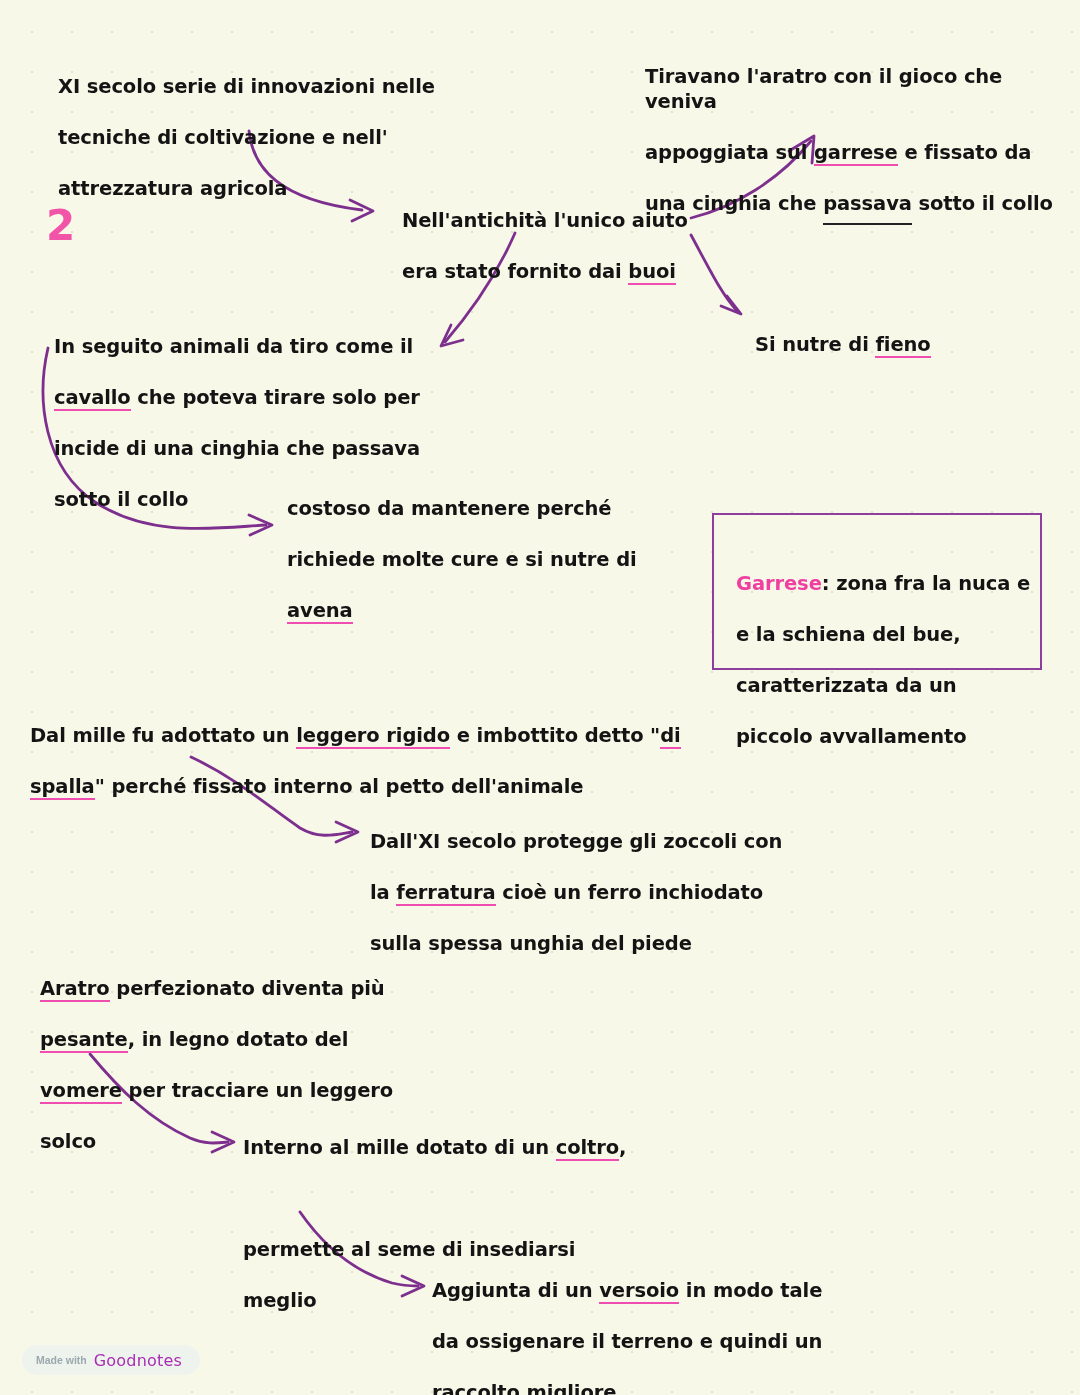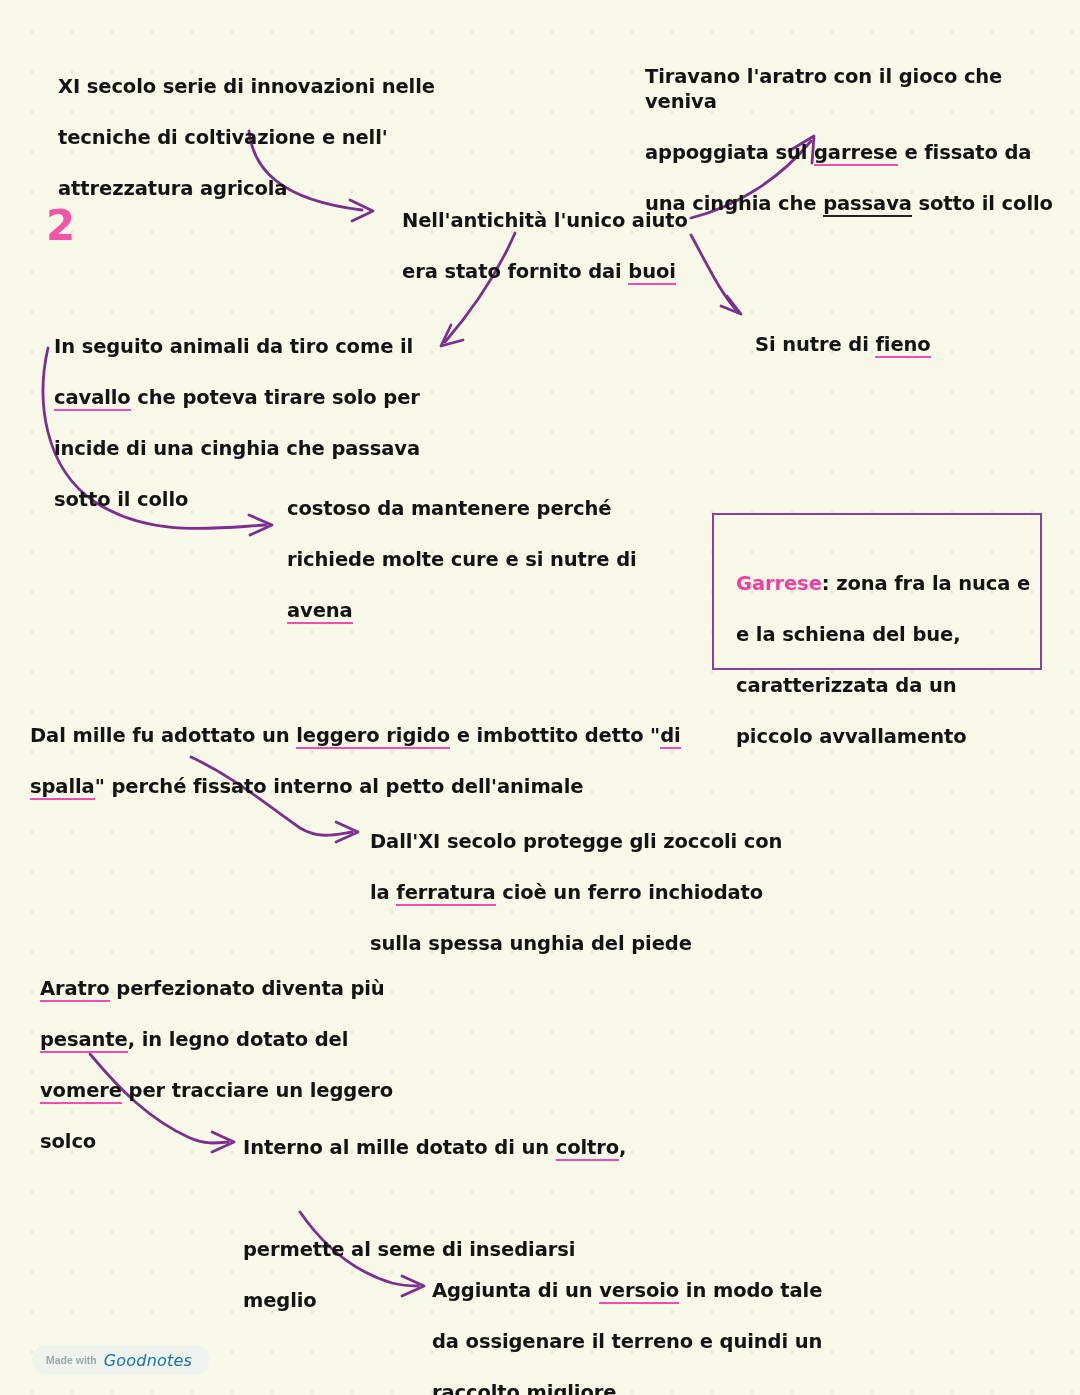--- a/index.html
+++ b/index.html
@@ -34,21 +34,21 @@
     line-height: 25.5px;
     letter-spacing: -0.1px;
     white-space: pre-line;
   }
   .u-pink {
     border-bottom: 2.4px solid #ef4db0;
     padding-bottom: 0px;
   }
   .u-dark {
     border-bottom: 2.4px solid #222;
-    padding-bottom: 0px;
+    padding-bottom: 8px;
   }
   .pink-word {
     color: #ef3fa0;
   }
   #page-num {
     position: absolute;
     left: 46px;
     top: 205px;
     color: #f255a8;
     font-weight: 700;
@@ -78,44 +78,43 @@
   }
   .arrow-path {
     fill: none;
     stroke: #7d2f8e;
     stroke-width: 2.8;
     stroke-linecap: round;
     stroke-linejoin: round;
   }
   #watermark {
     position: absolute;
-    left: 32px;
+    left: 22px;
     top: 1345px;
     height: 30px;
     padding: 0 18px 0 14px;
     display: flex;
     align-items: center;
     gap: 7px;
     background: #eef3ee;
     border-radius: 15px;
     opacity: 0.92;
   }
   #watermark .made {
     color: #93a3a8;
     font-size: 10.5px;
     font-weight: 600;
     font-family: "Liberation Sans", sans-serif;
   }
   #watermark .brand {
-    color: #0369a1;
+    color: #a21caf;
     font-size: 16px;
     font-weight: 400;
     font-family: "DejaVu Sans", sans-serif;
     letter-spacing: 0.2px;
-    font-style: italic;
   }
 </style>
 </head>
 <body>
 
 <div id="page">
 
   <svg class="arrows" viewBox="0 0 1080 1395">
 
     <g>

